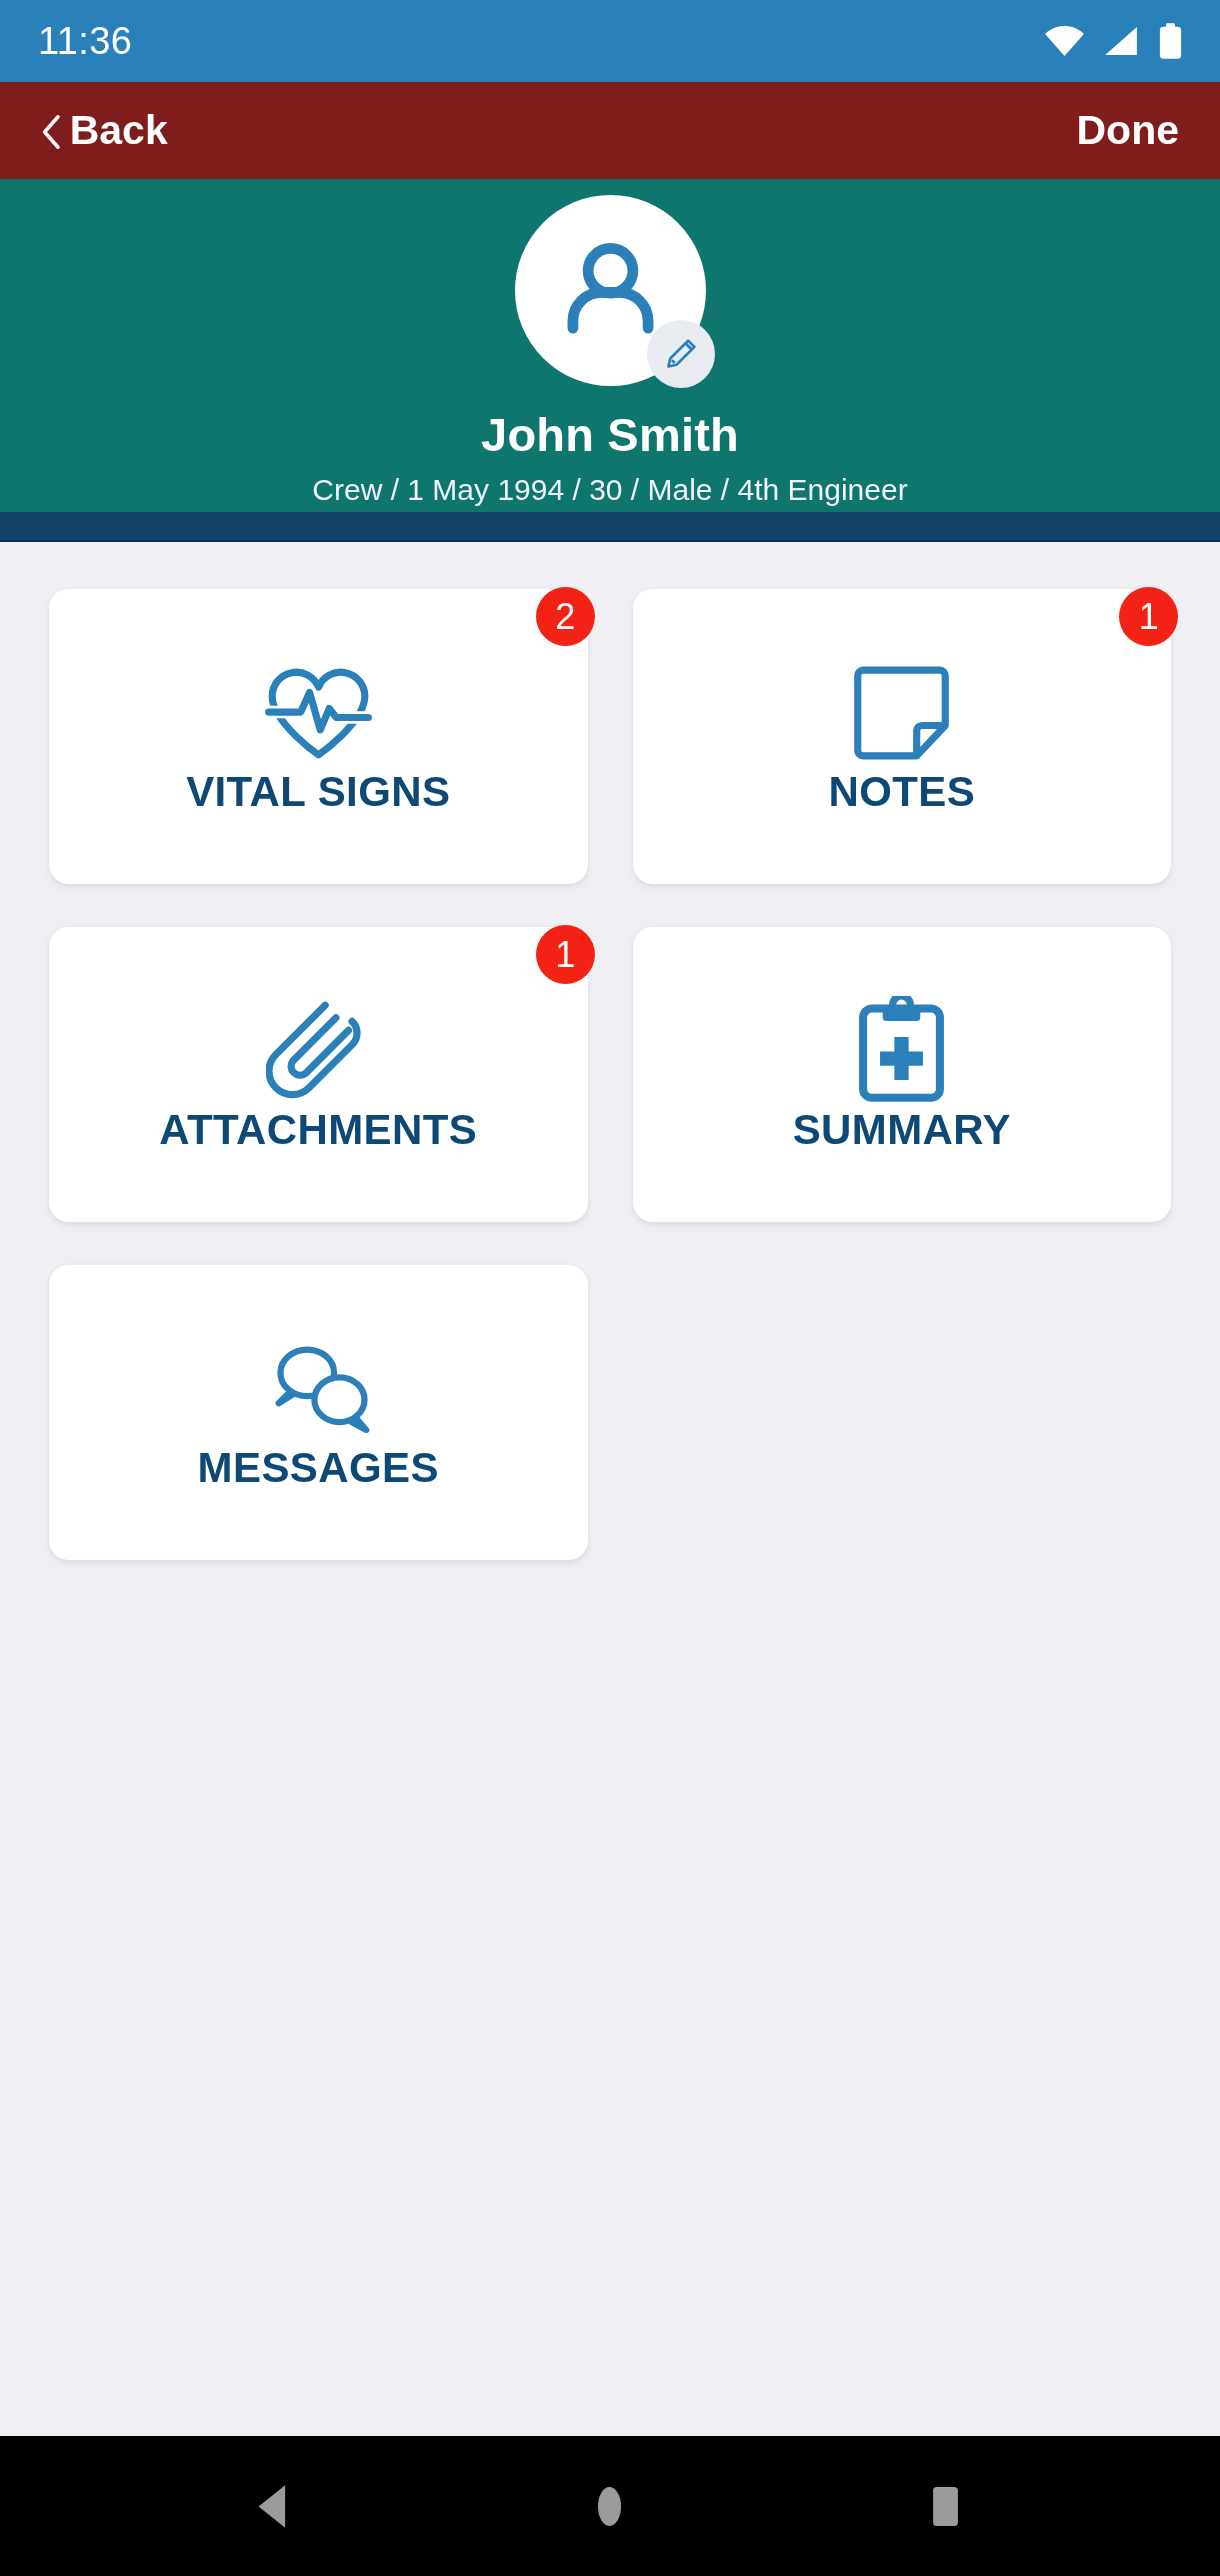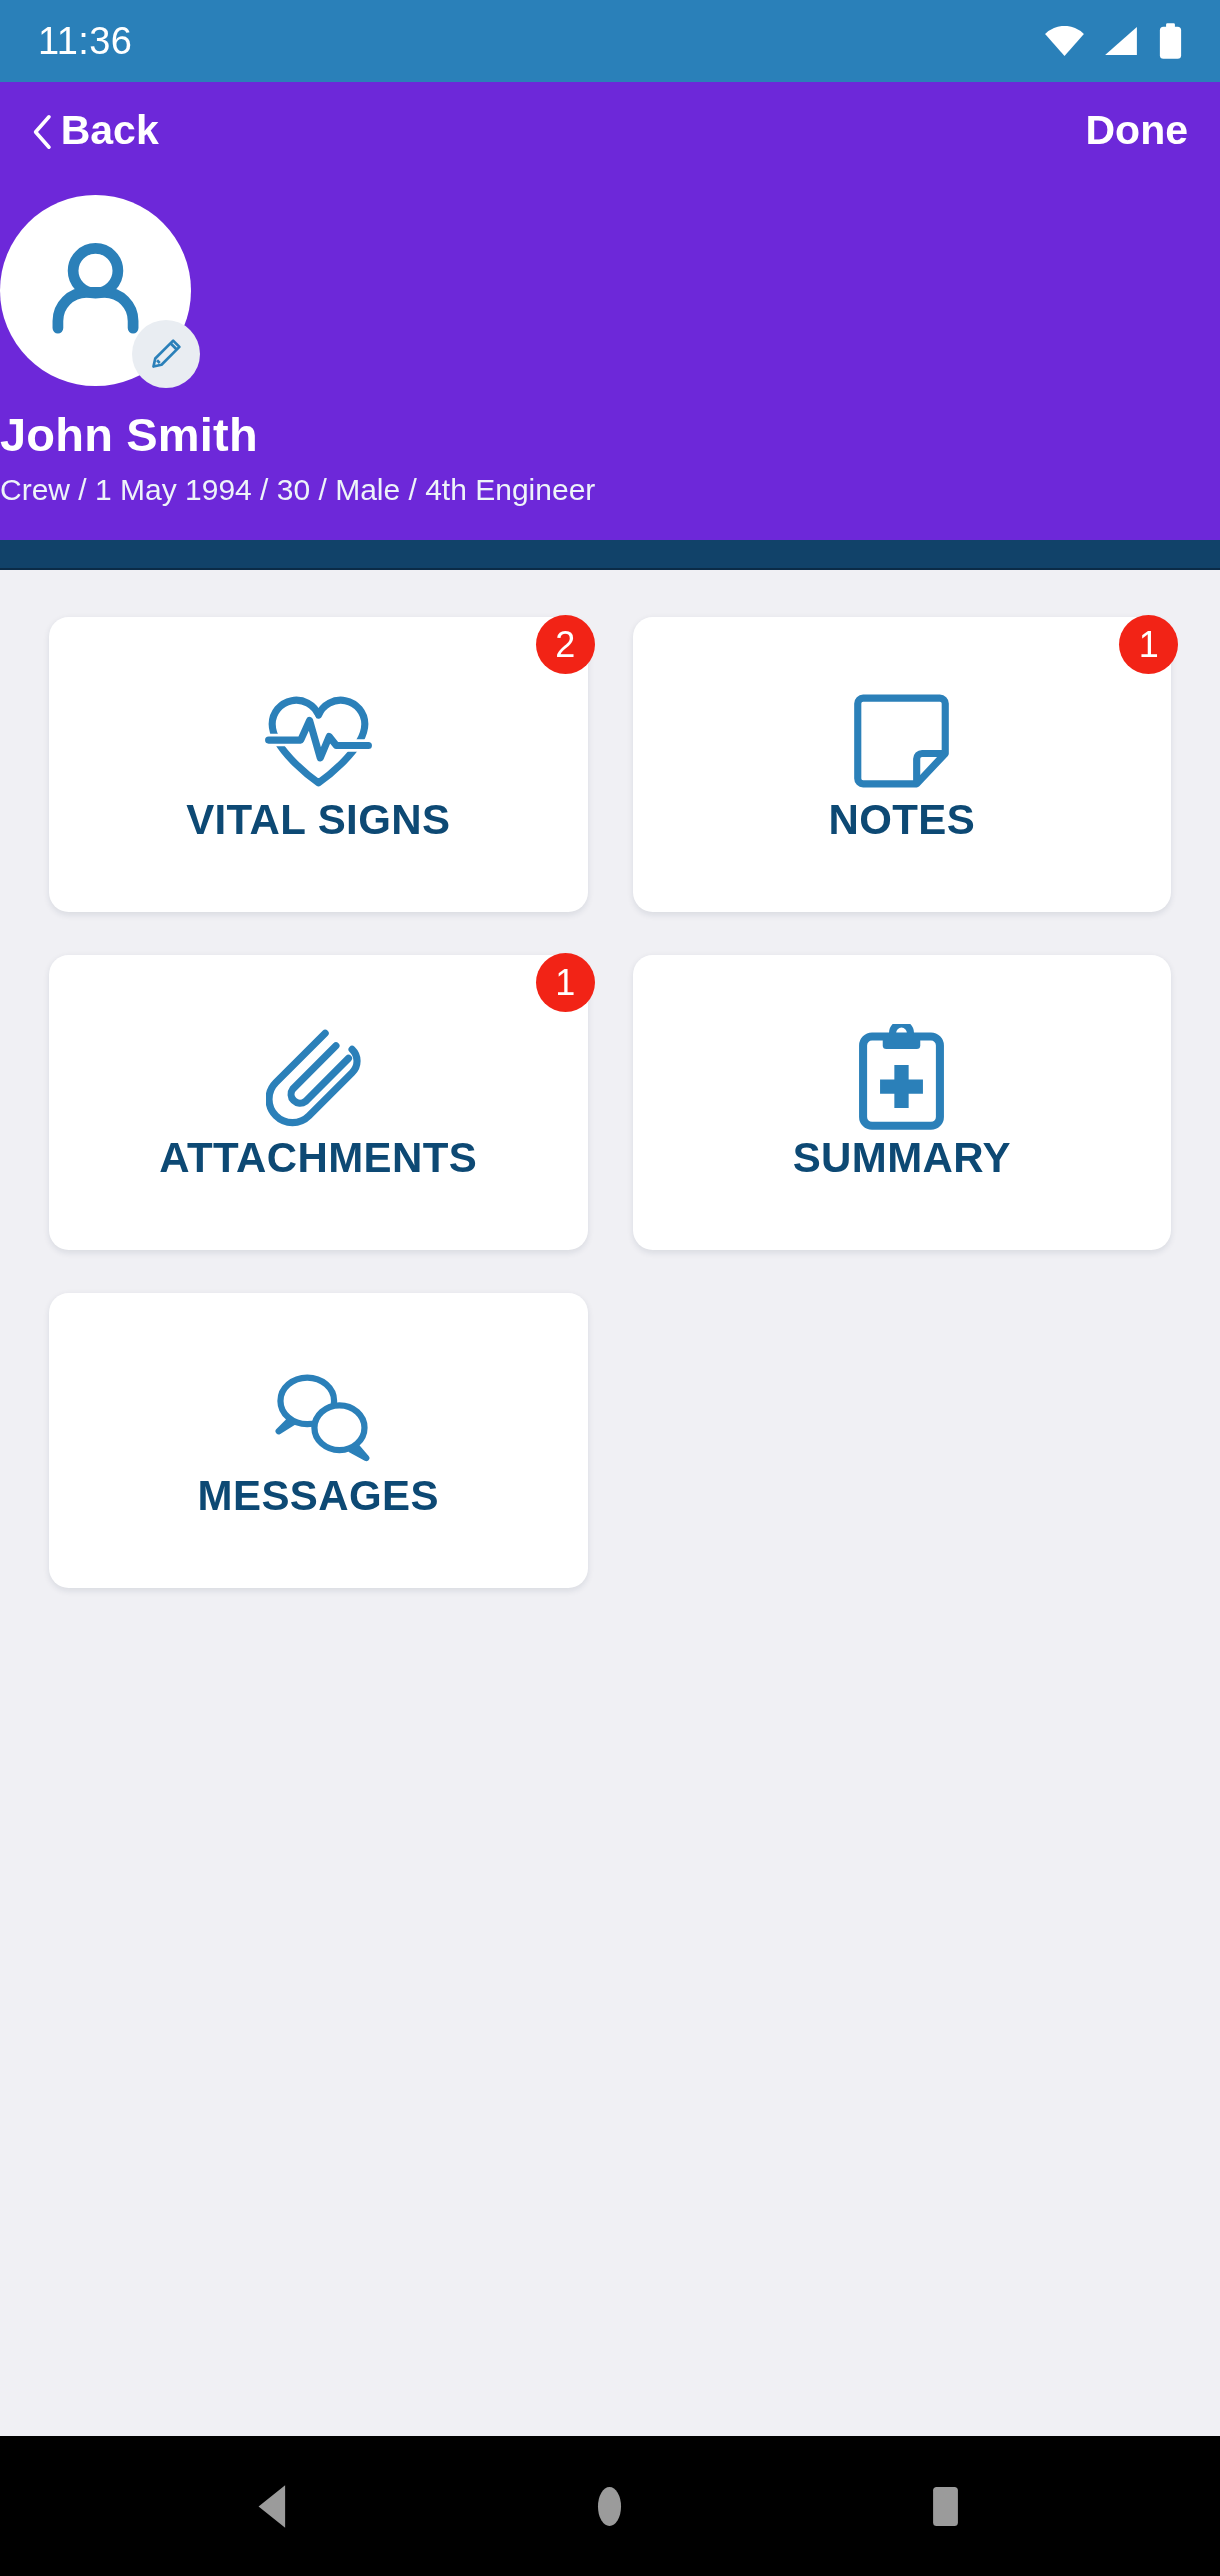--- a/index.html
+++ b/index.html
@@ -33,47 +33,47 @@
   }
   .status-icons{
     margin-left:auto;
     display:flex;align-items:center;gap:19.7px;
   }
   .status-icons svg{display:block;}
 
   
   .navrow{
     height:97px;flex:0 0 97px;
-    background:#6d28d9;
+    background:#7f1d1d;
     display:flex;align-items:center;
-    padding:0 32px;
+    padding:0 41px;
     color:#fff;
   }
   .nav-back{
     display:flex;align-items:center;gap:9px;
     cursor:pointer;
   }
   .nav-back .chev{
     display:block;width:19.7px;height:34px;
   }
   .nav-back-label{
     font-size:41px;font-weight:bold;color:#ffffff;line-height:1;
   }
   .nav-done{
     margin-left:auto;
     font-size:41px;font-weight:bold;color:#ffffff;line-height:1;
     cursor:pointer;
   }
 
   
   .profile{
-    background:#6d28d9;
+    background:#0f766e;
     flex:0 0 auto;
-    padding:16px 0 34px 0;
-    display:flex;flex-direction:column;align-items:flex-start;
+    padding:16px 0 6px 0;
+    display:flex;flex-direction:column;align-items:center;
   }
   .avatar-wrap{
     position:relative;width:191px;height:191px;
   }
   .avatar{
     width:191px;height:191px;border-radius:50%;
     background:#ffffff;
     display:flex;align-items:center;justify-content:center;
   }
   .avatar svg{display:block;}

